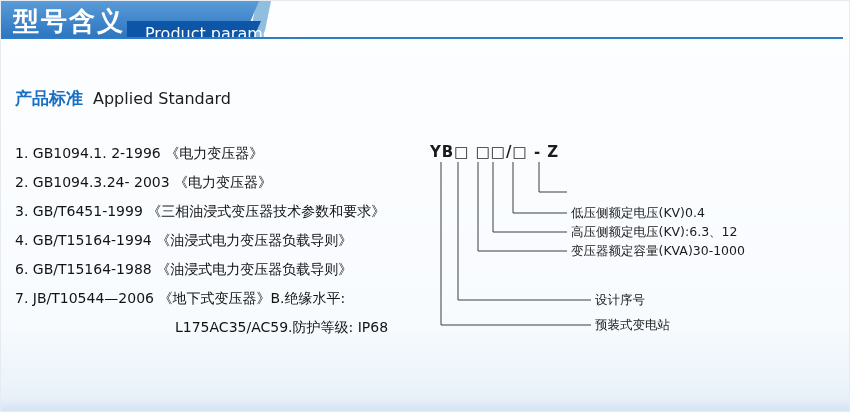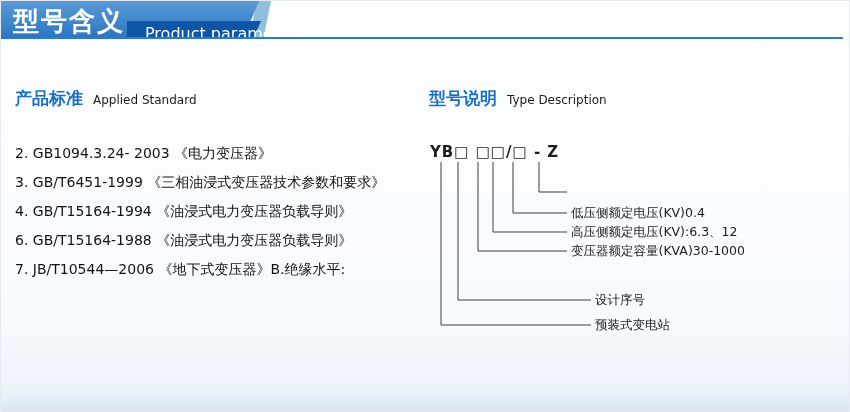--- a/index.html
+++ b/index.html
@@ -42,21 +42,21 @@
   .hdr-line{
     position:absolute;left:0;top:36px;width:calc(100% - 6px);height:2px;
     background:#2e7cc5;
   }
 
   
   .sec{position:absolute;white-space:nowrap;}
   .sec-left{left:14px;top:86px;}
   .sec-right{left:428px;top:86px;}
   .sec-title{color:#1a6fc4;font-size:17px;font-weight:bold;}
-  .sec-sub{color:#1c1c1c;font-size:12px;margin-left:10px;font-weight:normal;}
+  .sec-sub{color:#1c1c1c;font-size:16px;margin-left:10px;font-weight:normal;}
 
   
   .standards{
     position:absolute;left:14px;top:138px;
     font-size:14px;color:#131313;
   }
   .std-row{height:29px;line-height:29px;white-space:nowrap;}
   .std-row.cont{padding-left:160px;}
 
   
@@ -94,30 +94,29 @@
     <div class="hdr-dark"></div>
     <div class="hdr-title">型号含义</div>
     <div class="hdr-sub">Product parameters</div>
     <div class="hdr-line"></div>
   </div>
 
   <div class="sec sec-left">
     <span class="sec-title">产品标准</span><span class="sec-sub">Applied Standard</span>
   </div>
 
-  <div class="sec sec-right">
-    <span class="sec-title">型号说明</span><span class="sec-sub">Type Description</span>
-  </div>
 
   <div class="standards">
+    <div class="std-row">1. GB1094.1. 2-1996 《电力变压器》</div>
     <div class="std-row">2. GB1094.3.24- 2003 《电力变压器》</div>
     <div class="std-row">3. GB/T6451-1999  《三相油浸式变压器技术参数和要求》</div>
     <div class="std-row">4. GB/T15164-1994 《油浸式电力变压器负载导则》</div>
     <div class="std-row">6. GB/T15164-1988 《油浸式电力变压器负载导则》</div>
     <div class="std-row">7. JB/T10544—2006 《地下式变压器》B.绝缘水平:</div>
+    <div class="std-row cont">L175AC35/AC59.防护等级: IP68</div>
   </div>
 
   <div class="diagram">
     <div class="model">YB□ □□/□ - Z</div>
     <svg width="420" height="215" viewBox="0 0 420 215">
       <g fill="none" stroke="#3c3c3c" stroke-width="1">
         <polyline points="113,21 113,51 141,51"></polyline>
         <polyline points="87,21 87,72 141,72"></polyline>
         <polyline points="67,21 67,91 141,91"></polyline>
         <polyline points="52,21 52,110 141,110"></polyline>

